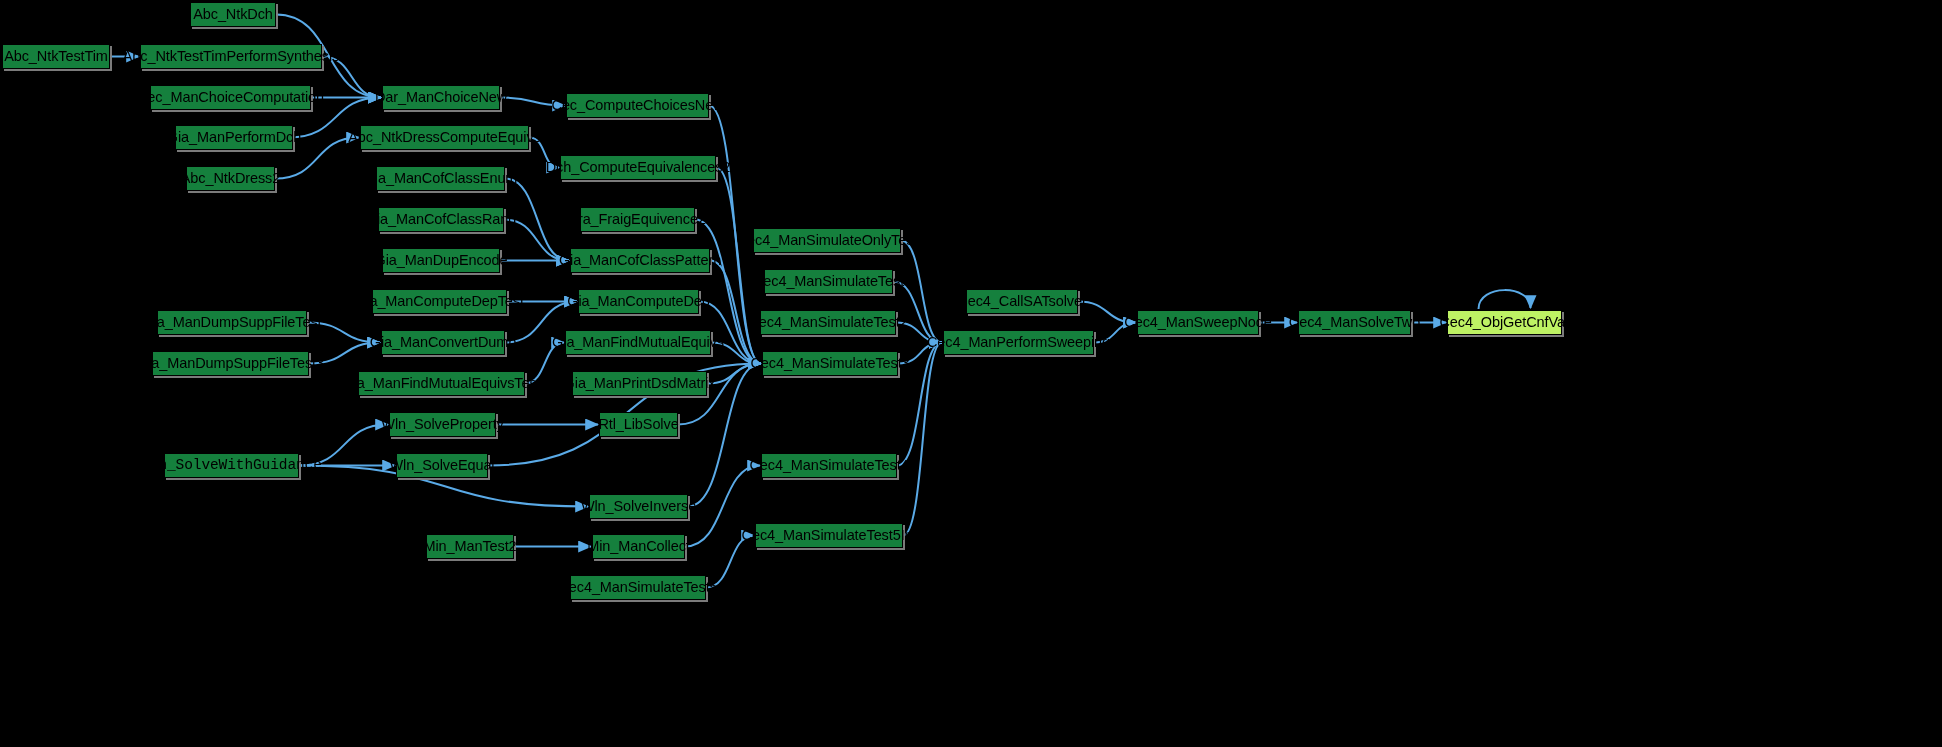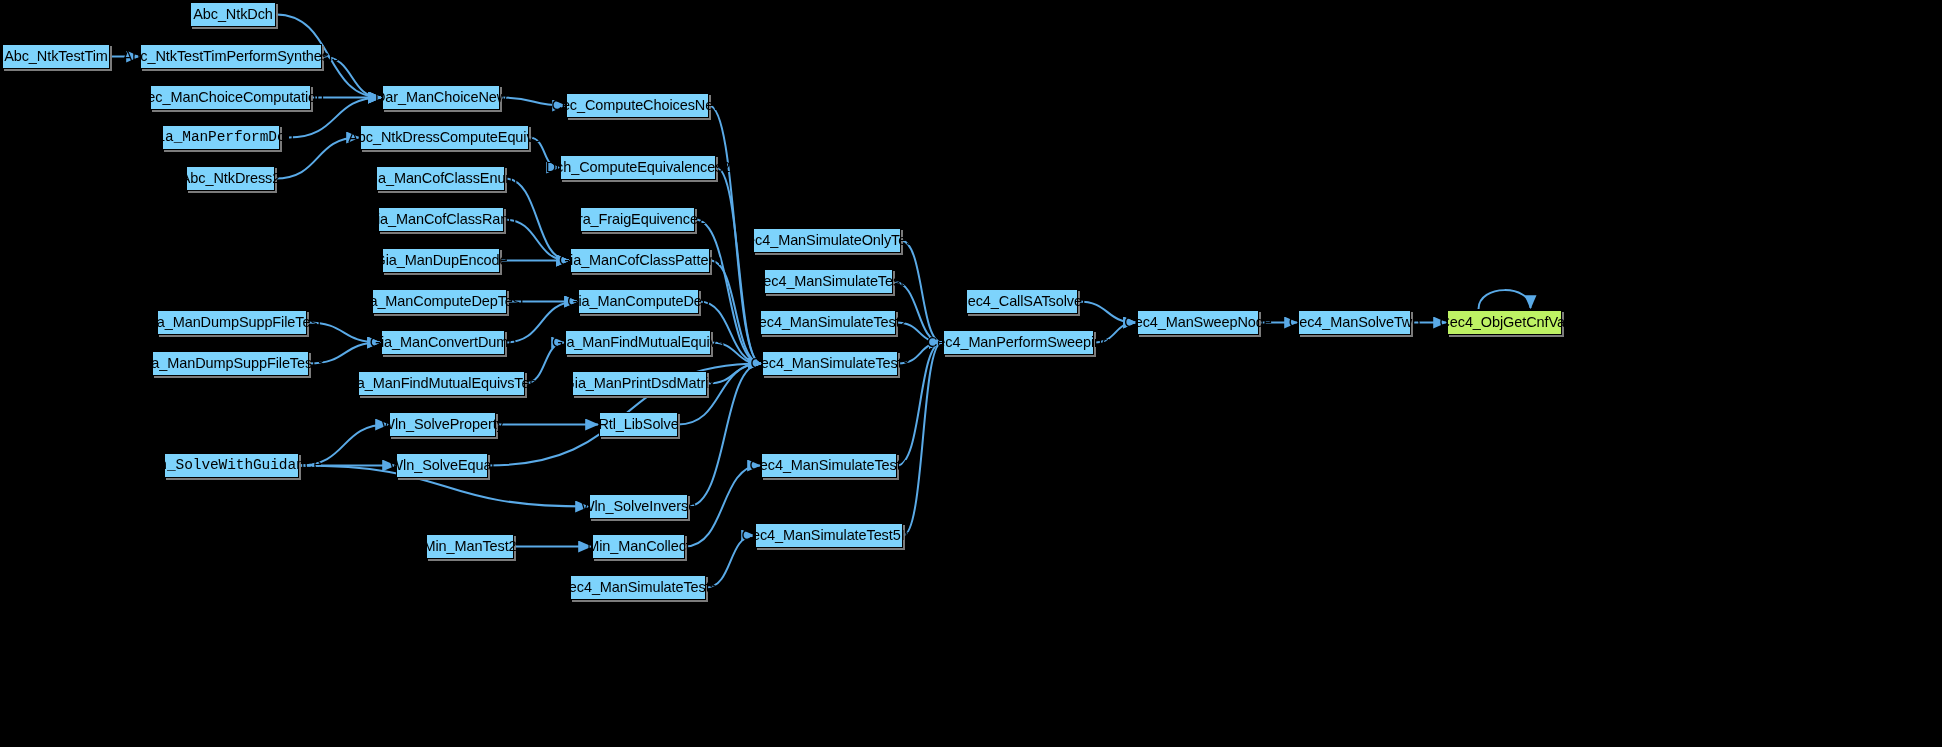--- a/index.html
+++ b/index.html
@@ -20,21 +20,21 @@
     position: absolute;
     left: 0;
     top: 0;
     width: 1942px;
     height: 747px;
     pointer-events: none;
   }
   .node {
     position: absolute;
     box-sizing: border-box;
-    background: #7dd3fc;
+    background: #15803d;
     border: 1px solid #000000;
     box-shadow: 2px 2px 0 rgba(130,130,130,0.95);
     color: #000000;
     font-size: 14.5px;
     line-height: 1;
     display: flex;
     align-items: center;
     justify-content: center;
     white-space: nowrap;
     height: 25px;
@@ -102,21 +102,21 @@
         <path d="M1478.5,309 C1478.5,284 1530.5,284 1530.5,308" fill="none" stroke="#5aaae7" stroke-width="2" marker-end="url(#arrowhead)"></path>
       </g>
   </svg>
   <div id="node-group">
       <div class="node" style="left: 190px; top: 2px; width: 86px;">Abc_NtkDch</div>
       <div class="node" style="left: 2px; top: 44px; width: 108px;">Abc_NtkTestTim</div>
       <div class="node" style="left: 140px; top: 44px; width: 182px;">Abc_NtkTestTimPerformSynthesis</div>
       <div class="node" style="left: 150px; top: 85px; width: 161px;">Cec_ManChoiceComputation</div>
       <div class="node" style="left: 382px; top: 85px; width: 118px;">Dar_ManChoiceNew</div>
       <div class="node" style="left: 566px; top: 93px; width: 143px;">Cec_ComputeChoicesNew</div>
-      <div class="node" style="left: 162px; top: 125px; width: 118px; font-family: Liberation Mono, monospace;">Gia_ManPerformDch</div>
+      <div class="node" style="left: 175px; top: 125px; width: 118px;">Gia_ManPerformDch</div>
       <div class="node" style="left: 360px; top: 125px; width: 169px;">Abc_NtkDressComputeEquivs</div>
       <div class="node" style="left: 560px; top: 155px; width: 156px;">Dch_ComputeEquivalences2</div>
       <div class="node" style="left: 186px; top: 166px; width: 89px;">Abc_NtkDress2</div>
       <div class="node" style="left: 376px; top: 166px; width: 129px;">Gia_ManCofClassEnum</div>
       <div class="node" style="left: 378px; top: 207px; width: 126px;">Gia_ManCofClassRand</div>
       <div class="node" style="left: 580px; top: 207px; width: 115px;">Fra_FraigEquivence2</div>
       <div class="node" style="left: 382px; top: 248px; width: 118px;">Gia_ManDupEncode</div>
       <div class="node" style="left: 570px; top: 248px; width: 140px;">Gia_ManCofClassPattern</div>
       <div class="node" style="left: 753px; top: 228px; width: 148px;">Cec4_ManSimulateOnlyTest</div>
       <div class="node" style="left: 372px; top: 289px; width: 135px;">Gia_ManComputeDepTest</div>

